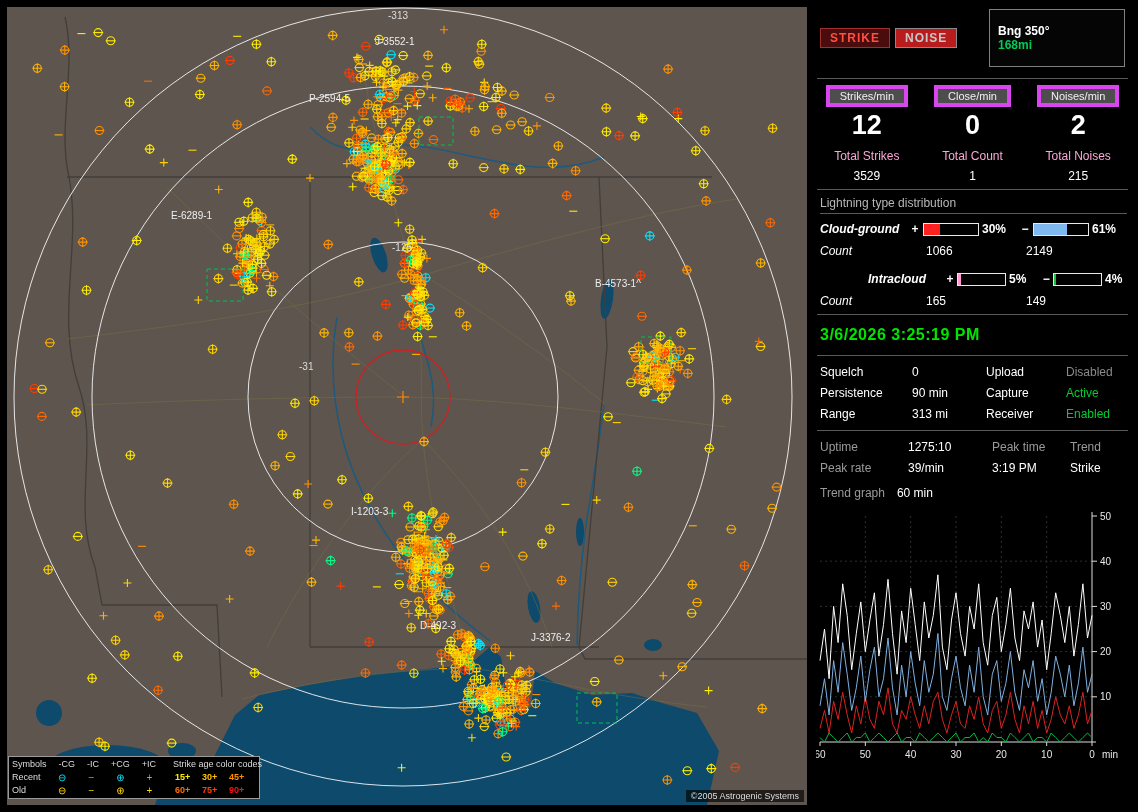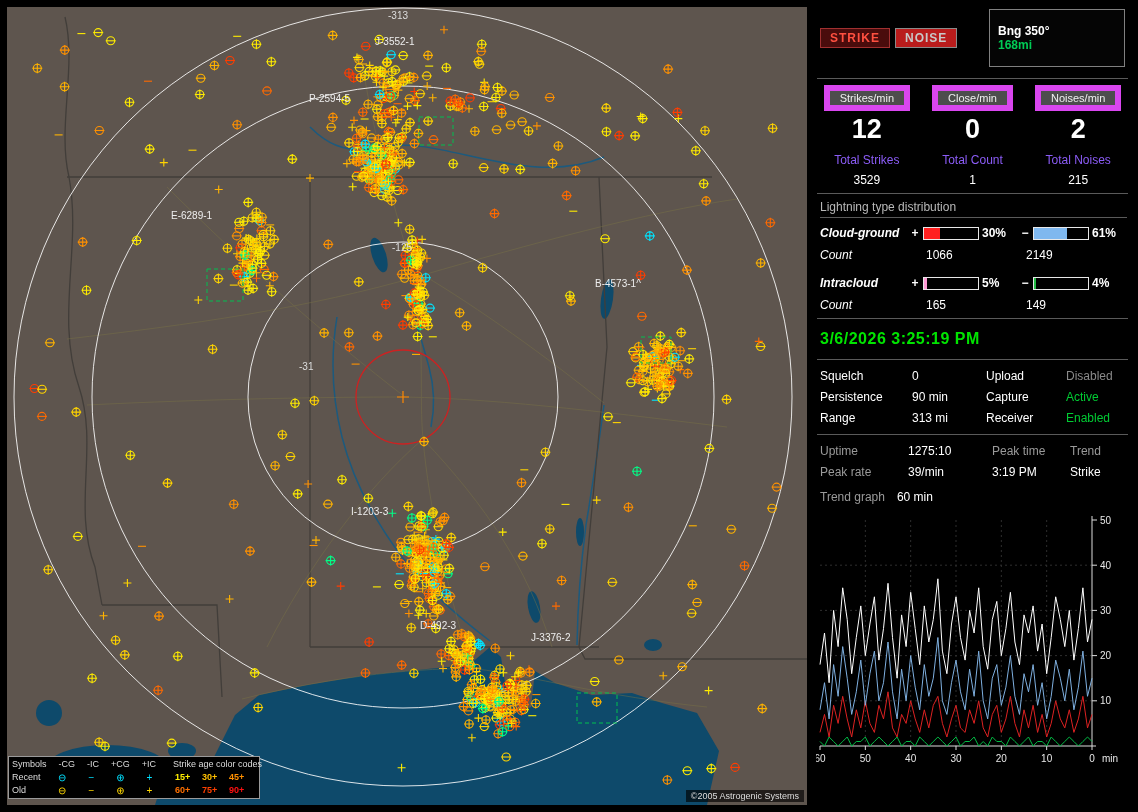--- a/index.html
+++ b/index.html
@@ -36,26 +36,26 @@
        background:#b91c1c;color:#c8c8c8;letter-spacing:1px;cursor:pointer;}
   .btn.strike{background:#4a0c0c;border-color:#a03030;color:#ff5040;}
   .bng-box{margin-left:auto;border:1px solid #808080;background:#050505;padding:14px 8px;
            display:flex;justify-content:space-between;font-weight:bold;width:118px;flex-direction:column;}
   .bng-box .bng{color:#fff;}
   .bng-box .dist{color:#00cc55;}
   hr.divider{border:0;border-top:1px solid #5a5a5a;margin:6px 3px;}
 
   .rates{display:flex;margin-top:2px;}
   .rate-col{flex:1;text-align:center;}
-  .chip{display:inline-block;background:#4d4d4d;border:6px solid #d946ef;color:#f0f0f0;
+  .chip{display:inline-block;background:#4d4d4d;border:4px solid #d946ef;color:#f0f0f0;
         font-size:11px;padding:1px 10px;cursor:default;}
   .rate-num{font-size:27px;font-weight:bold;margin-top:3px;color:#fff;}
   .totals{display:flex;margin-top:8px;}
   .tot-col{flex:1;text-align:center;}
-  .tot-label{font-size:12px;color:#8b5cf6;}
+  .tot-label{font-size:12px;color:#f9a8d4;}
   .tot-val{margin-top:6px;font-size:12px;color:#fff;}
 
   .dist-title{color:#b8b8b8;margin:2px 4px 0 6px;padding-bottom:3px;border-bottom:1px solid #5a5a5a;}
   .dist-row{display:flex;align-items:center;padding:0 0 0 6px;margin-top:8px;}
   .dist-row .lbl{width:90px;font-weight:bold;font-style:italic;}
   .count-row .lbl{font-weight:normal;}
   .sign{width:10px;text-align:center;font-weight:bold;}
   .bar{width:54px;height:11px;border:1px solid #e8e8e8;background:#000;margin:0 3px;}
   .bar i{display:block;height:100%;width:0;}
   .pct{width:30px;font-weight:bold;}
@@ -2114,21 +2114,21 @@
           <i id="fill-cg-minus" style="width: 61%; background: rgb(127, 184, 239);"></i>
         </span>
       <span class="pct">61%</span>
     </div>
     <div class="dist-row count-row">
       <span class="lbl">Count</span>
       <span class="cv1">1066</span>
       <span class="cv2">2149</span>
     </div>
 
-    <div class="dist-row" style="margin-top:14px;">
+    <div class="dist-row" style="margin-top:14px;margin-left:48px;">
       <span class="lbl">Intracloud</span>
       <span class="sign">+</span>
       <span class="bar">
           <i id="fill-ic-plus" style="width: 5%; background: rgb(255, 154, 213);"></i>
         </span>
       <span class="pct">5%</span>
       <span class="ggap"></span>
       <span class="sign">−</span>
       <span class="bar">
           <i id="fill-ic-minus" style="width: 4%; background: rgb(34, 187, 68);"></i>

